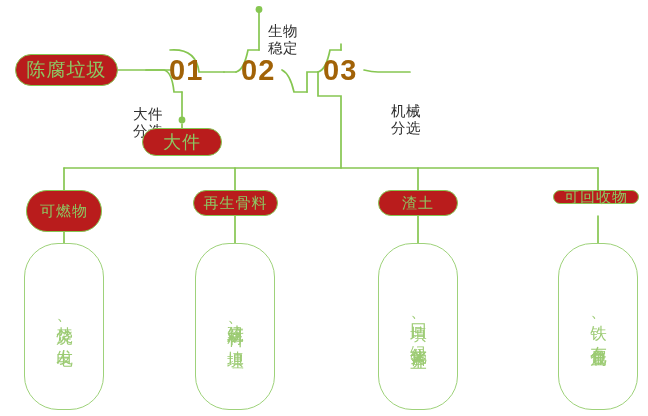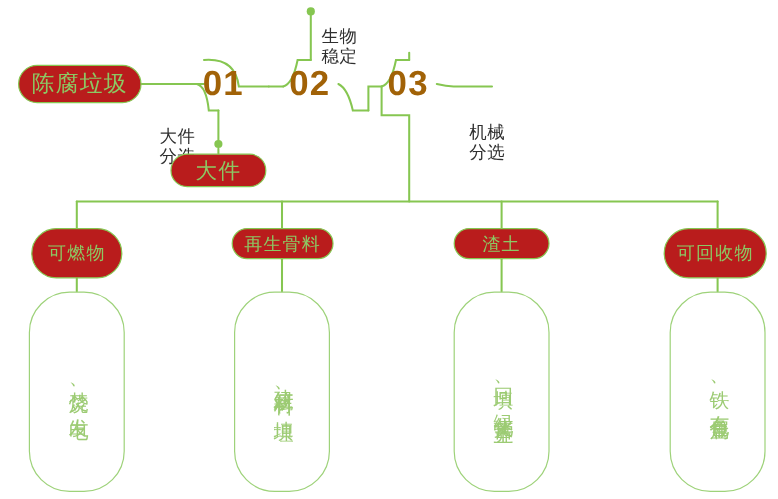--- a/index.html
+++ b/index.html
@@ -151,21 +151,21 @@
 
   <div class="pill" style="left:26px;top:190px;width:76px;height:42px;font-size:15px;">
     <span>可燃物</span>
   </div>
   <div class="pill" style="left:378px;top:190px;width:80px;height:26px;font-size:15px;">
     <span>渣土</span>
   </div>
   <div class="pill" style="left:193px;top:190px;width:85px;height:26px;font-size:15px;">
     <span>再生骨料</span>
   </div>
-  <div class="pill" style="left:553px;top:190px;width:86px;height:42px;font-size:15px;">
+  <div class="pill" style="left:553px;top:190px;width:86px;height:14px;font-size:15px;">
     <span>可回收物</span>
   </div>
 
   <div class="tallbox" style="left:24px;top:243px;width:80px;height:167px;"></div>
   <div class="vtext" style="left:24px;top:243px;width:80px;height:167px;display:flex;align-items:center;justify-content:center;">
     <span>焚烧、发电</span>
   </div>
 
   <div class="tallbox" style="left:195px;top:243px;width:80px;height:167px;"></div>
   <div class="vtext" style="left:195px;top:243px;width:80px;height:167px;display:flex;align-items:center;justify-content:center;">

